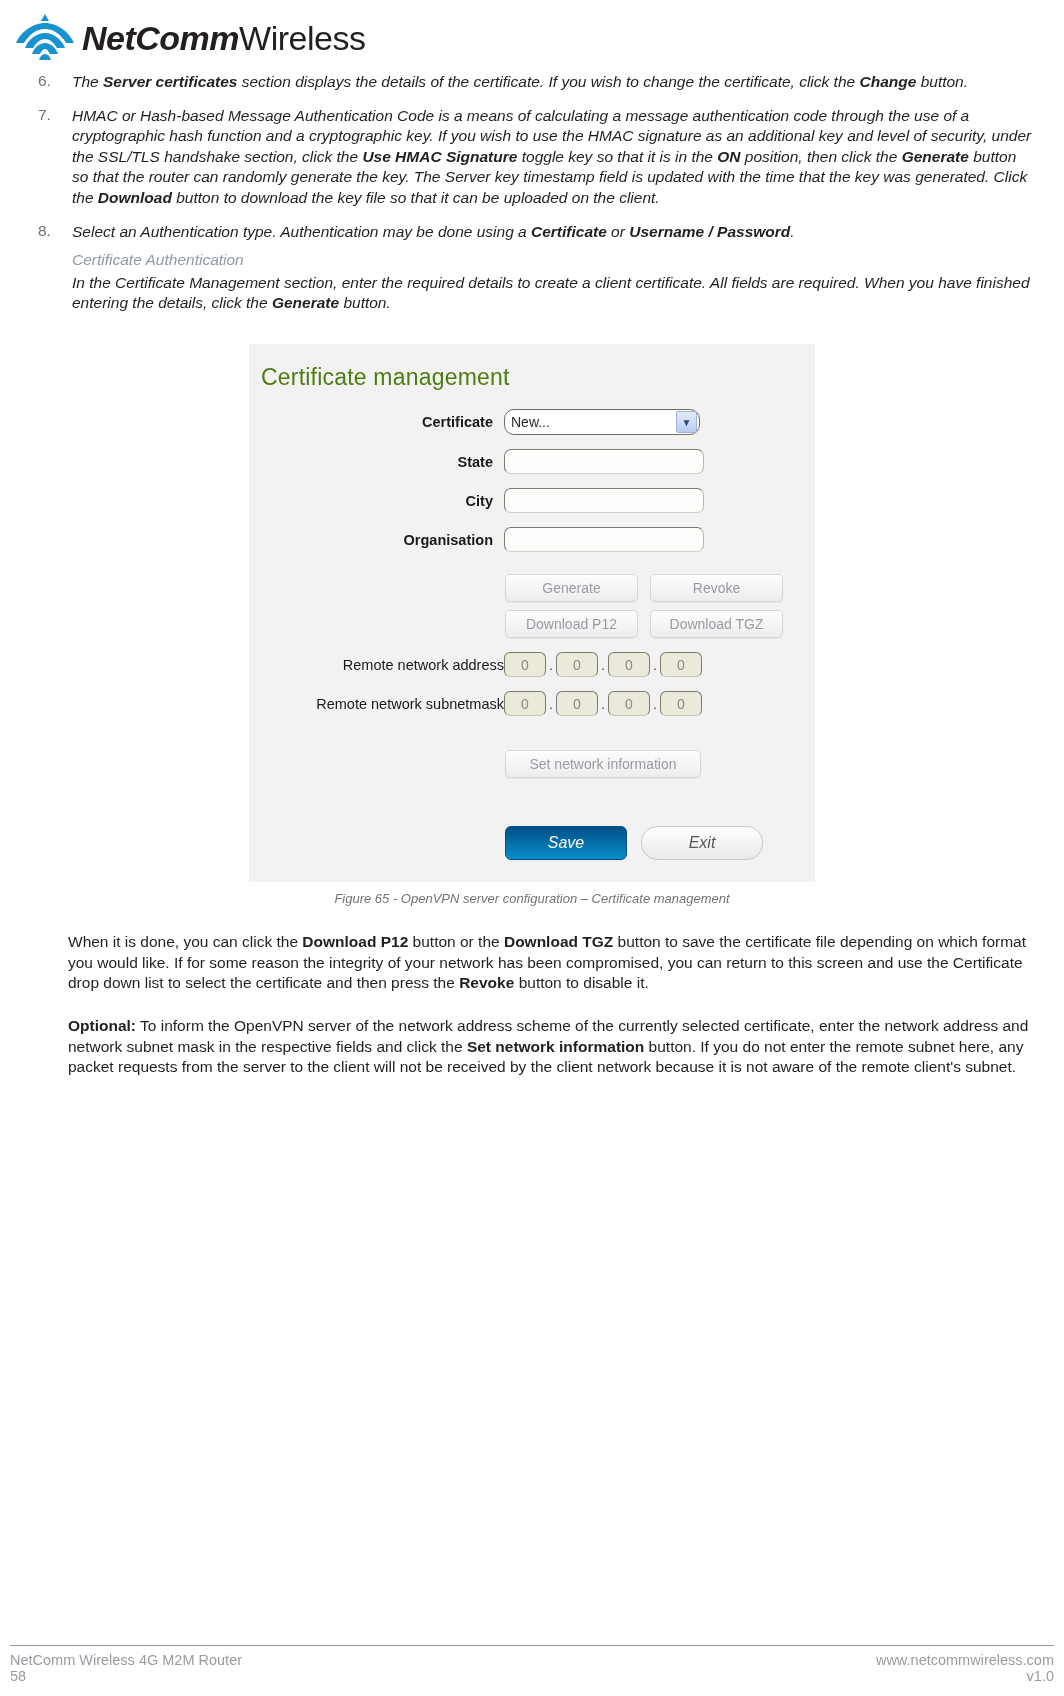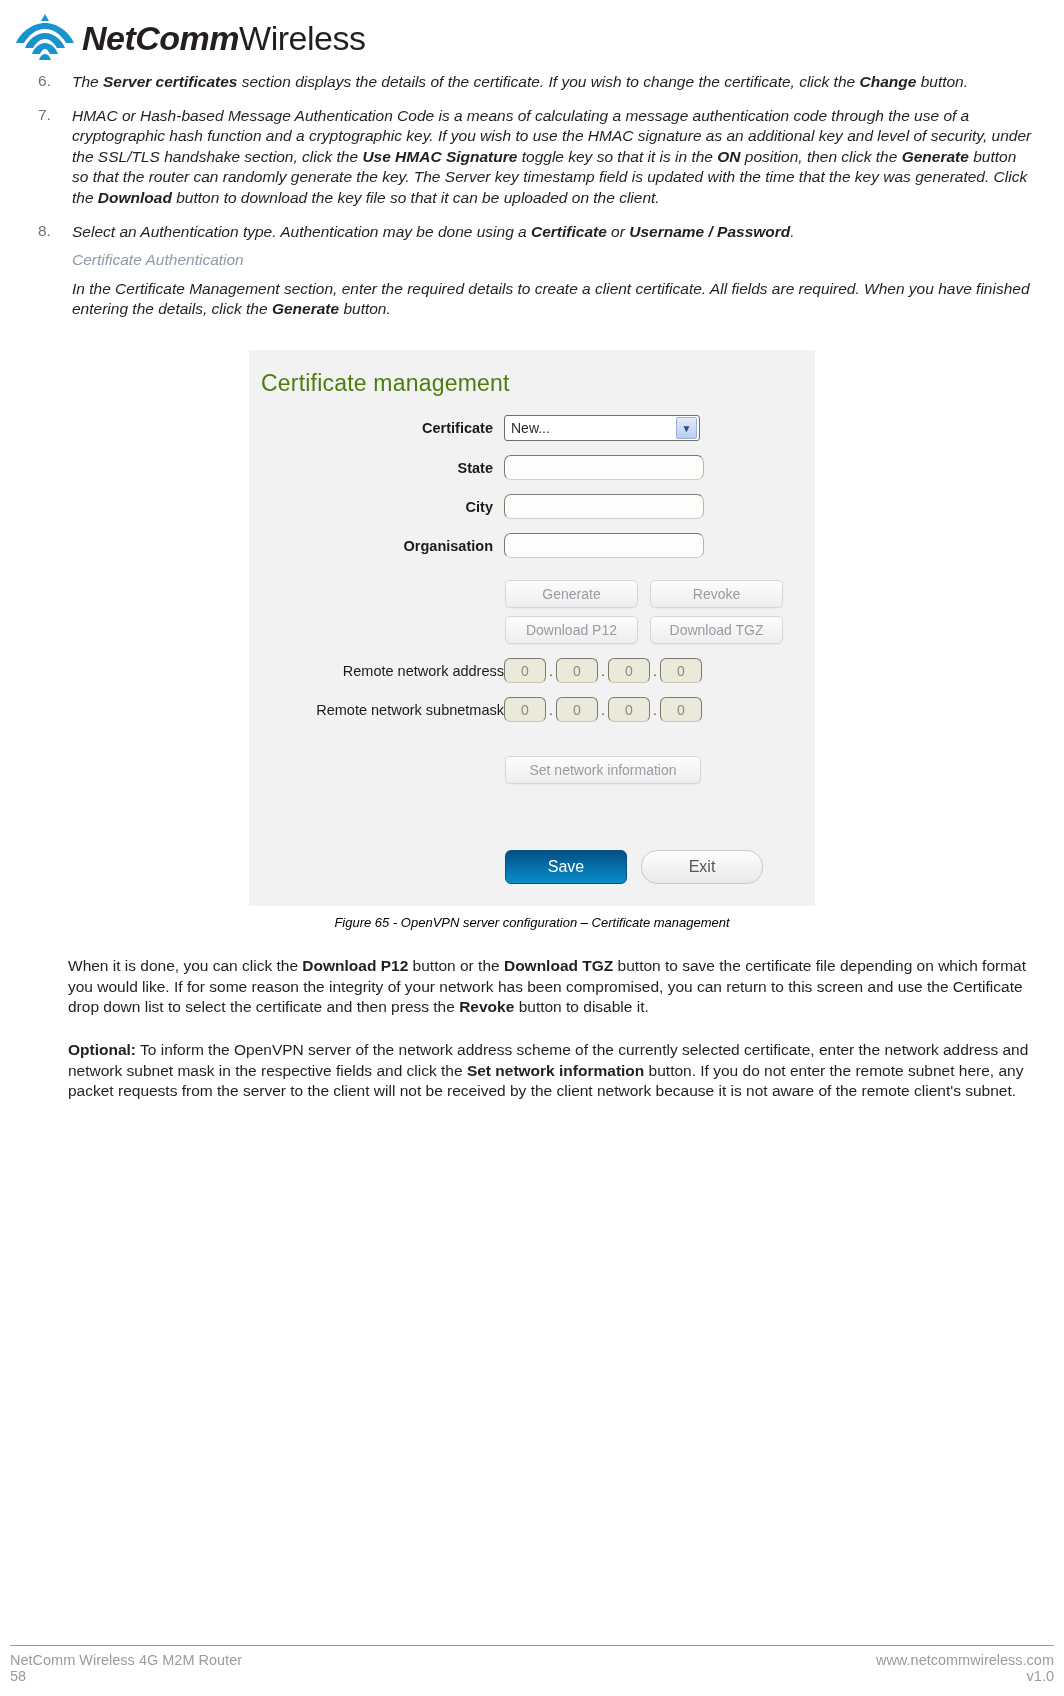--- a/index.html
+++ b/index.html
@@ -57,21 +57,21 @@
     color: #231f20;
     text-align: left;
     font-style: italic;
   }
   .step-body b { font-weight: bold; }
 
   .sub-head {
     color: #8d9aa9;
     font-size: 15.5px;
     margin-top: 8px;
-    margin-bottom: 8px;
+    margin-bottom: 2px;
   }
   .sub-para {
     font-size: 15.5px;
     line-height: 1.33;
   }
 
   
   .figure-wrap {
     margin-top: 30px;
     display: flex;
@@ -114,21 +114,21 @@
     border-radius: 7px;
     border-bottom-color: #cfcfc6;
     border-right-color: #b9b9ae;
     box-shadow: inset 0 1px 0 #ffffff;
   }
   .sel-input {
     width: 196px;
     height: 26px;
     background: #ffffff;
     border: 1px solid #6e6e62;
-    border-radius: 3px;
+    border-radius: 10px;
     display: flex;
     align-items: center;
     justify-content: space-between;
     font-size: 14px;
     color: #2c2c2c;
     padding-left: 6px;
     position: relative;
   }
   .sel-arrow {
     width: 21px;
@@ -207,21 +207,22 @@
 
   .setnet-line {
     display: flex;
     padding-left: 256px;
     margin-top: 34px;
   }
 
   .final-line {
     display: flex;
     padding-left: 256px;
-    margin-top: 66px;
+    margin-top: 48px;
+    font-style: italic;
   }
   .save-btn {
     width: 122px;
     height: 34px;
     background: linear-gradient(#014f86, #0a8ecb);
     border: 1px solid #0b4f7d;
     border-radius: 6px;
     color: #ffffff;
     font-size: 16px;
     display: flex;
@@ -239,21 +240,21 @@
     font-size: 16px;
     display: flex;
     align-items: center;
     justify-content: center;
   }
 
   .caption {
     margin-top: 9px;
     font-size: 13px;
     font-style: italic;
-    color: #000000;
+    color: #737373;
     text-align: center;
   }
 
   
   .after {
     padding: 0 30px 0 68px;
     margin-top: 26px;
   }
   .after p {
     font-size: 15.5px;

